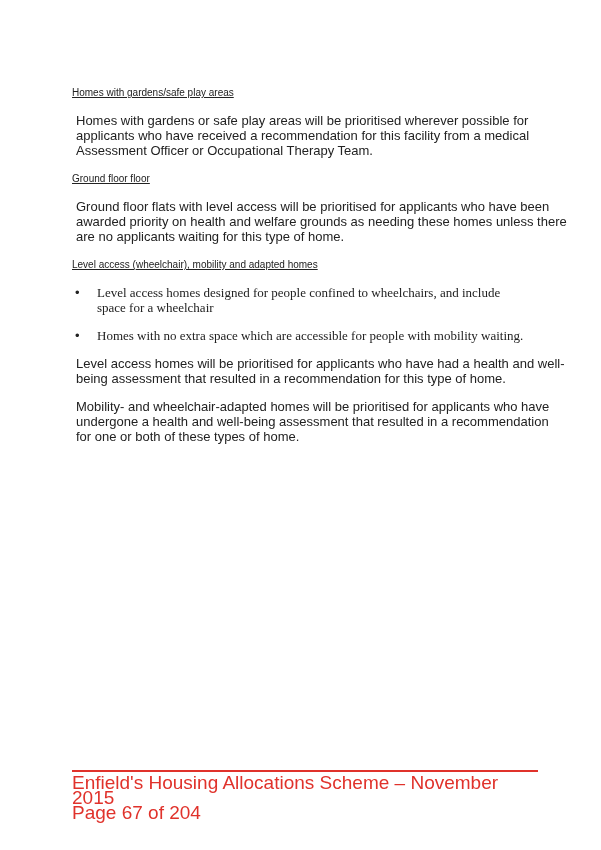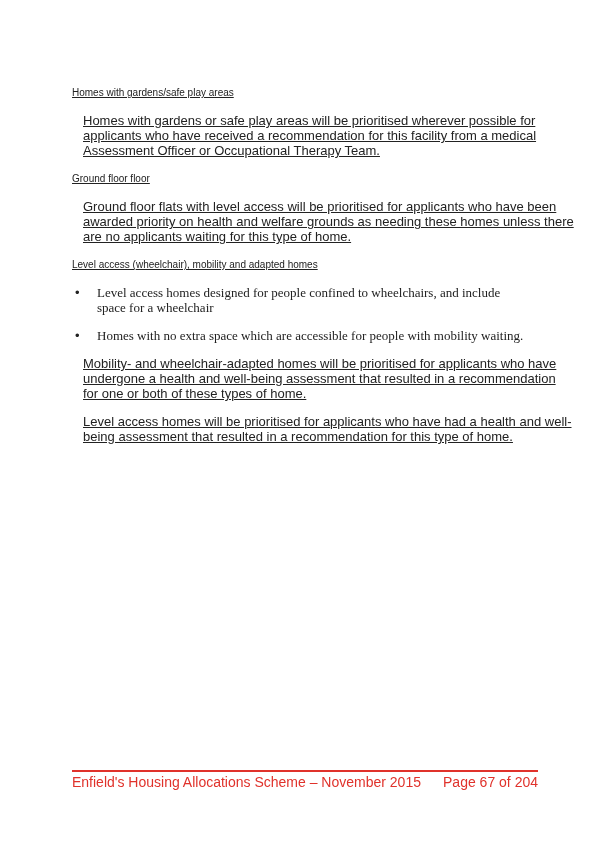--- a/index.html
+++ b/index.html
@@ -25,23 +25,22 @@
     width: 466px;
   }
   .heading {
     font-size: 10px;
     font-weight: normal;
     text-decoration: underline;
     margin: 0 0 13px 0;
     white-space: pre;
   }
   .para {
-    margin: 0 0 13px 11px;
+    margin: 0 0 13px 4px;
     white-space: pre;
-    text-decoration: underline;
   }
   .bullet-row {
     display: flex;
     margin: 0 0 13px 0;
   }
   .bullet-dot {
     flex: 0 0 25px;
     width: 25px;
     padding-left: 3px;
     box-sizing: border-box;
@@ -58,22 +57,23 @@
     color: #e0322b;
   }
   .footer-rule {
     border-top: 2px solid #e0322b;
     height: 0;
     margin-bottom: 3px;
   }
   .footer-row {
     display: flex;
     justify-content: space-between;
-    font-size: 14px;
+    font-size: 19px;
     line-height: 15px;
+    flex-direction: column;
   }
 </style>
 </head>
 <body>
 
 <div class="page">
   <div class="content">
 
     <h3 class="heading">Homes with gardens/safe play areas</h3>
     <div class="para">Homes with gardens or safe play areas will be prioritised wherever possible for
@@ -91,26 +91,26 @@
       <span class="bullet-dot">•</span>
       <span class="bullet-text">Level access homes designed for people confined to wheelchairs, and include
 space for a wheelchair</span>
     </div>
 
     <div class="bullet-row">
       <span class="bullet-dot">•</span>
       <span class="bullet-text">Homes with no extra space which are accessible for people with mobility waiting.</span>
     </div>
 
+    <div class="para">Level access homes will be prioritised for applicants who have had a health and well-
+being assessment that resulted in a recommendation for this type of home.</div>
+
     <div class="para">Mobility- and wheelchair-adapted homes will be prioritised for applicants who have
 undergone a health and well-being assessment that resulted in a recommendation
 for one or both of these types of home.</div>
-
-    <div class="para">Level access homes will be prioritised for applicants who have had a health and well-
-being assessment that resulted in a recommendation for this type of home.</div>
 
   </div>
 
   <div class="footer">
     <div class="footer-rule"></div>
     <div class="footer-row">
       <span>Enfield's Housing Allocations Scheme – November 2015</span>
       <span>Page 67 of 204</span>
     </div>
   </div>

